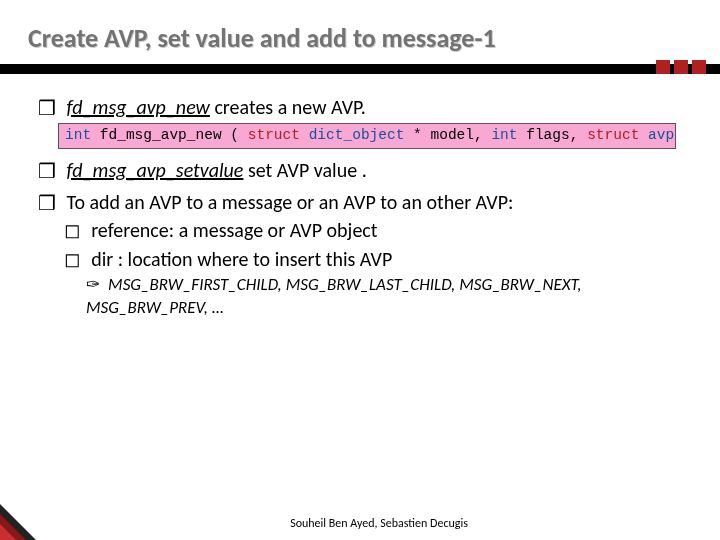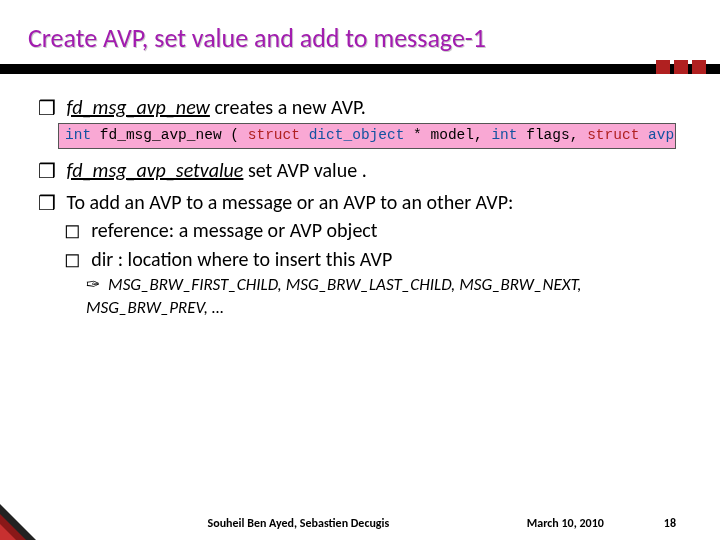--- a/index.html
+++ b/index.html
@@ -5,22 +5,22 @@
   * { margin: 0; padding: 0; box-sizing: border-box; }
   body {
     width: 720px; height: 540px;
     font-family: Calibri, "Segoe UI", Arial, sans-serif;
     background: #fff; color: #000;
     position: relative;
     overflow: hidden;
   }
   .slide { padding: 22px 28px 0 28px; }
   .title {
-    font-size: 26px; font-weight: 400;
-    color: #a21caf;
+    font-size: 26px; font-weight: 700;
+    color: #737373;
     text-shadow: 1px 1px 0 #ccc;
     margin-bottom: 10px;
   }
   .hr-band {
     position: relative; height: 22px; margin: 0 -28px 8px -28px;
   }
   .hr-black { position:absolute; left:0; right:0; top:0; height:10px; background:#000; }
   .hr-squares { position:absolute; right:14px; top:-4px; display:flex; gap:4px; }
   .hr-squares span { width:14px; height:14px; background:#b02020; }
   .content { padding: 0 4px; font-size: 20px; line-height: 1.32; }
@@ -35,21 +35,21 @@
   }
   .kw-red { color:#b02020; }
   .kw-blue { color:#1353a0; }
   .b2 { margin: 2px 0 2px 32px; font-size: 20px; }
   .b2 .bullet { font-family: Arial; margin-right:6px; }
   .b3 { margin: 2px 0 2px 54px; font-size:17px; font-style: italic; }
   .b3 .bullet { font-family:"Segoe Script", cursive; margin-right:4px; font-style:normal;}
   .footer {
     position:absolute; left:0; right:0; bottom:10px;
     display:flex; justify-content:flex-start; align-items:center;
-    padding: 0 44px 0 10px; font-size:12px;font-weight:bold;
+    padding: 0 32px 0 10px; font-size:12px;
   }
   .footer-center { flex:1; text-align:center; }
   .corner-mark {
     position:absolute; left:0; bottom:0; width:60px; height:42px; overflow:hidden;
   }
 </style>
 </head>
 <body>
 
 <div class="slide">
@@ -104,17 +104,13 @@
   <svg width="60" height="42" viewBox="0 0 60 42">
     <polygon points="0,42 0,6 36,42" fill="#222"></polygon>
     <polygon points="0,42 0,16 26,42" fill="#8a1818"></polygon>
     <polygon points="0,42 0,26 16,42" fill="#c83030"></polygon>
   </svg>
 </div>
 
 <div class="footer">
   <div style="width:60px"></div>
   <div class="footer-center">Souheil Ben Ayed, Sebastien Decugis</div>
-  <div style="display:flex; gap:60px;">
-    <span>March 10, 2010</span>
-    <span>18</span>
-  </div>
 </div>
 
 </body></html>

